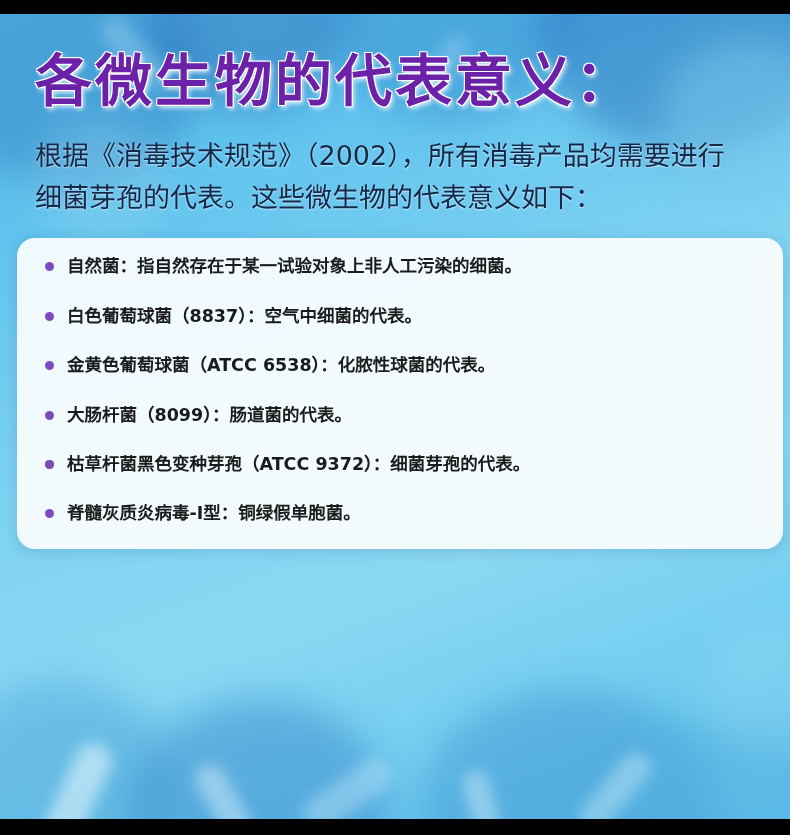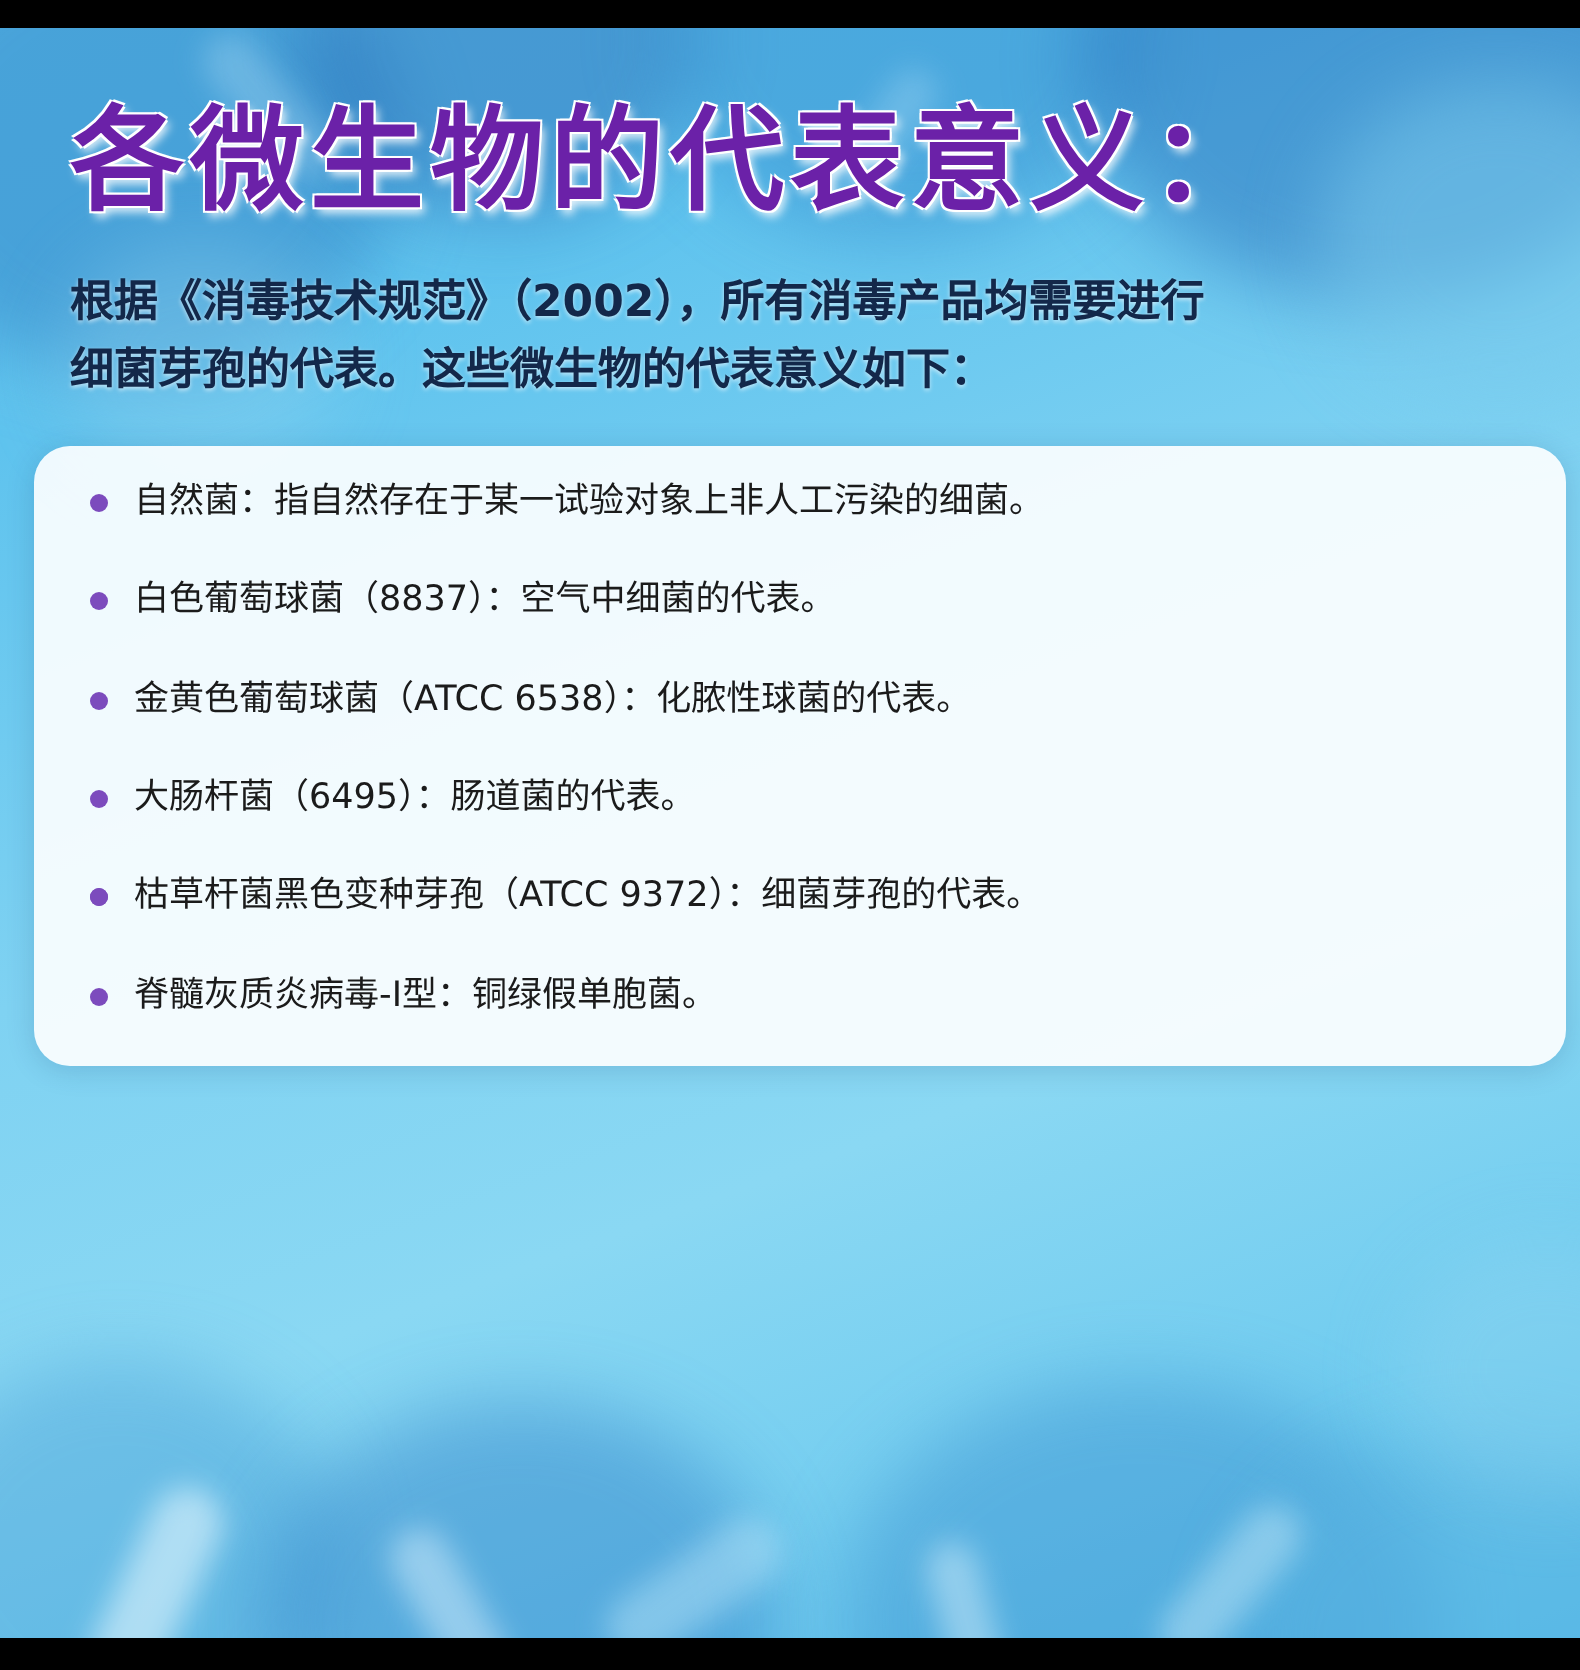--- a/index.html
+++ b/index.html
@@ -91,25 +91,24 @@
       -1px 1px 0 #ffffff,
       1px -1px 0 #ffffff,
       -1px -1px 0 #ffffff,
       2px 3px 5px rgba(255,255,255,0.85);
     line-height: 1.1;
   }
 
   .intro {
     margin: 22px 28px 0 30px;
     font-family: "DejaVu Sans", sans-serif;
-    font-size: 22px;
+    font-size: 27px;
     line-height: 1.55;
     color: #13284a;
     text-shadow: 0 1px 2px rgba(255,255,255,0.6);
-    font-weight: bold;
   }
   .intro .line { display: block; }
 
   .card {
     position: relative;
     margin: 20px 12px 0 12px;
     padding: 16px 14px 18px 14px;
     background: rgba(255,255,255,0.90);
     border-radius: 18px;
     box-shadow: 0 2px 14px rgba(20,60,110,0.18);
@@ -121,20 +120,21 @@
     padding: 0;
   }
   ul.items li {
     position: relative;
     padding: 0 4px 0 36px;
     margin: 0 0 24px 0;
     font-family: "DejaVu Sans", sans-serif;
     font-size: 17.5px;
     line-height: 1.45;
     color: #1b1b1b;
+    font-weight: bold;
   }
   ul.items li:last-child { margin-bottom: 4px; }
   ul.items li .bullet {
     position: absolute;
     left: 14px;
     top: 8px;
     width: 9px;
     height: 9px;
     border-radius: 50%;
     background: #7c4bbd;
@@ -185,21 +185,21 @@
         <li>
           <span class="bullet"></span>
           <span>白色葡萄球菌（8837）：空气中细菌的代表。</span>
         </li>
         <li>
           <span class="bullet"></span>
           <span>金黄色葡萄球菌（ATCC 6538）：化脓性球菌的代表。</span>
         </li>
         <li>
           <span class="bullet"></span>
-          <span>大肠杆菌（6495）：肠道菌的代表。</span>
+          <span>大肠杆菌（8099）：肠道菌的代表。</span>
         </li>
         <li>
           <span class="bullet"></span>
         </li>
         <li>
           <span class="bullet"></span>
           <span>枯草杆菌黑色变种芽孢（ATCC 9372）：细菌芽孢的代表。</span>
         </li>
         <li>
           <span class="bullet"></span>

